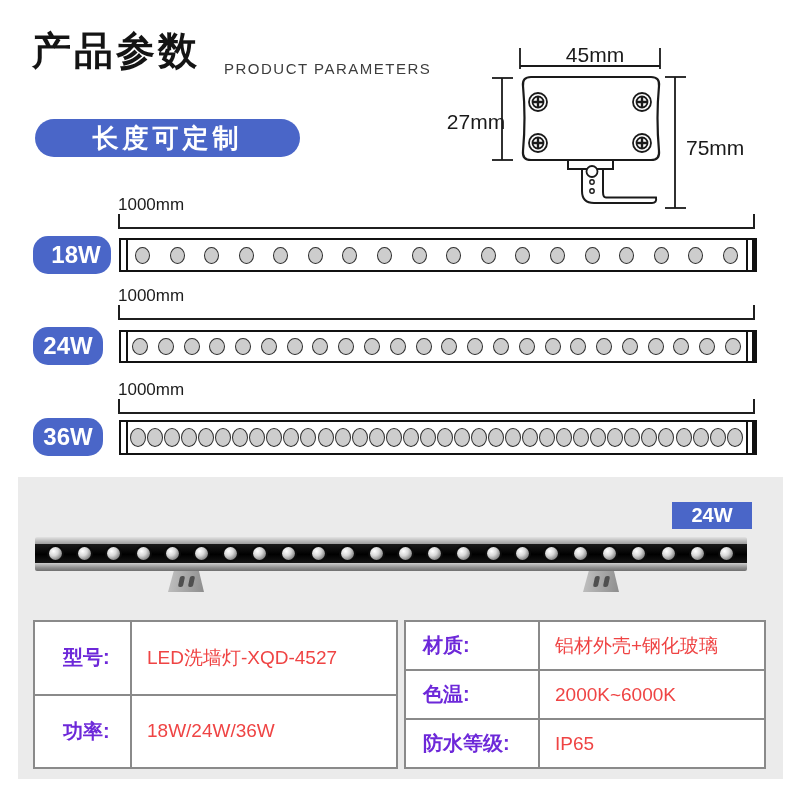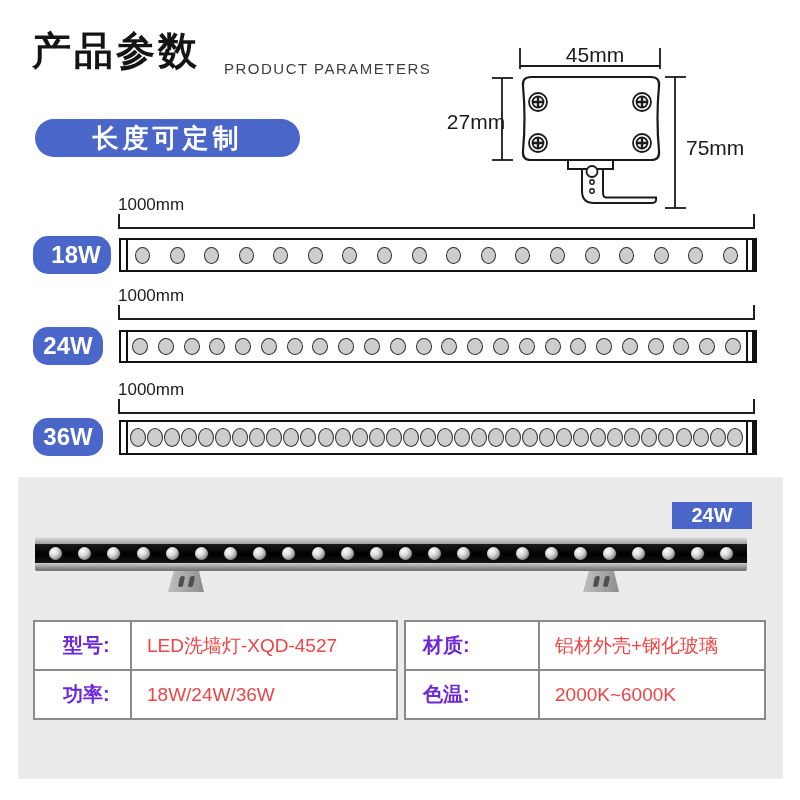--- a/index.html
+++ b/index.html
@@ -279,16 +279,20 @@
     <table class="spec-t spec-right">
       <tbody>
           <tr>
         <td class="lab">材质:</td>
         <td class="val">铝材外壳+钢化玻璃</td>
       </tr>
       <tr>
         <td class="lab">色温:</td>
         <td class="val">2000K~6000K</td>
       </tr>
+      <tr>
+        <td class="lab">防水等级:</td>
+        <td class="val">IP65</td>
+      </tr>
     </tbody>
       </table>
   </div>
 </div>
 
 </body></html>

